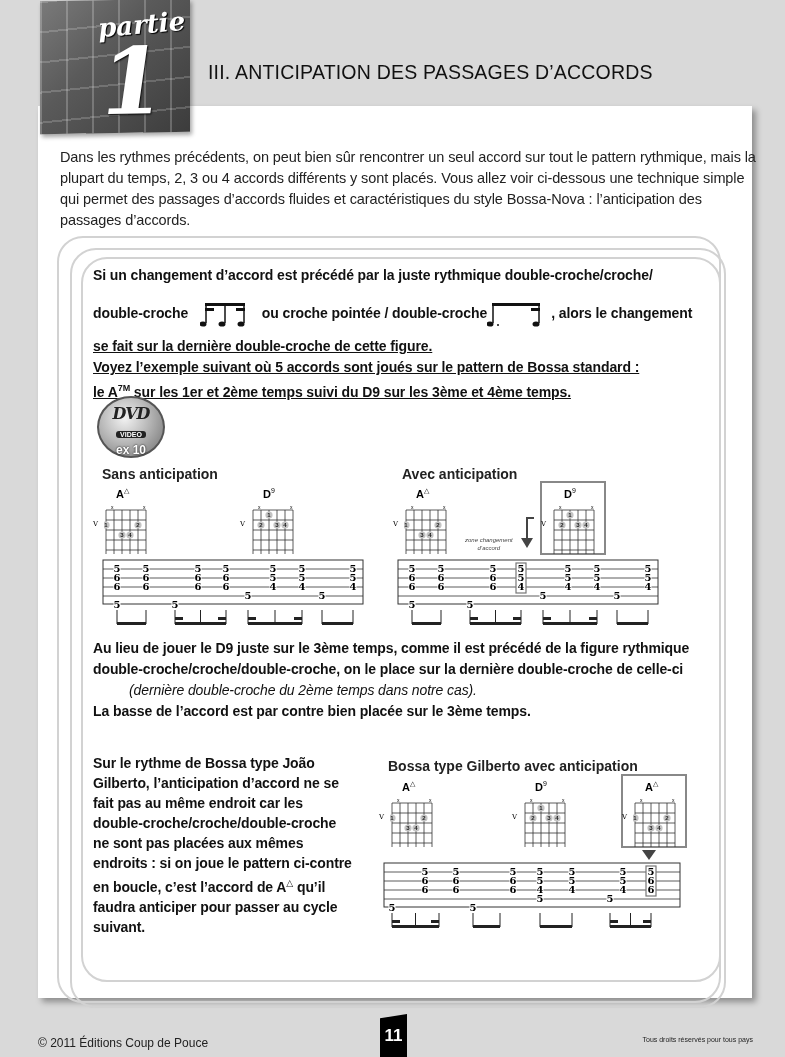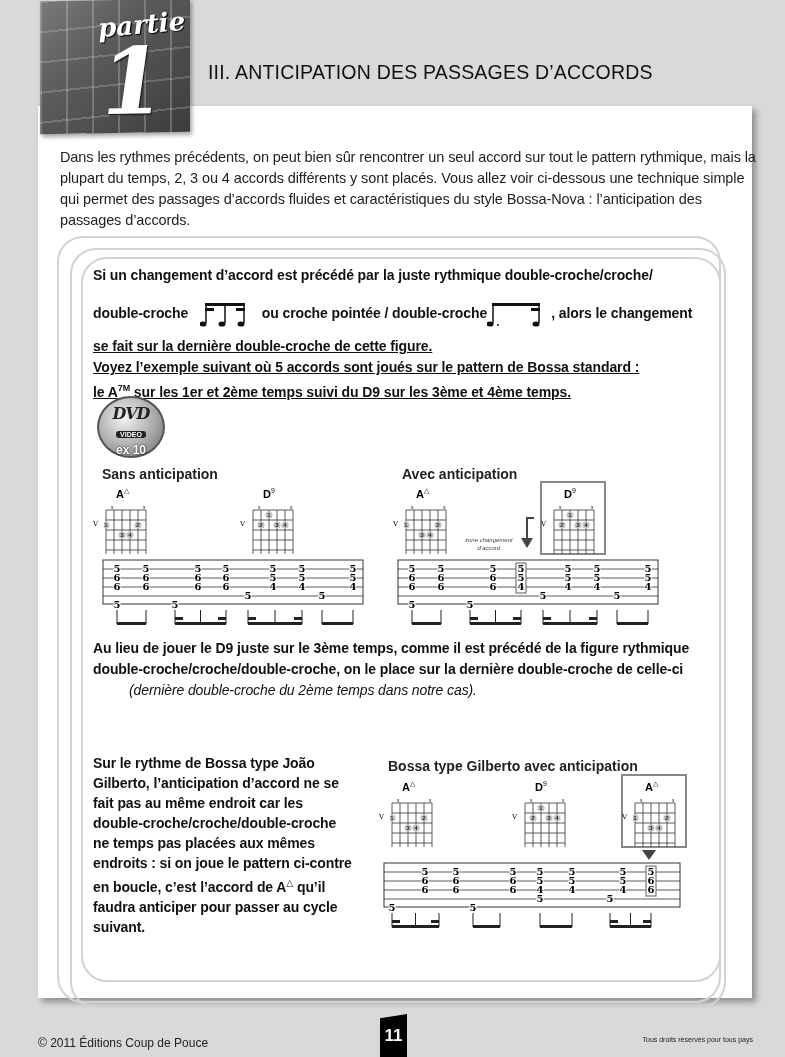--- a/index.html
+++ b/index.html
@@ -557,19 +557,20 @@
       <rect x="227" y="64" width="41" height="3" fill="#222"></rect>
       <line x1="247.5" y1="52" x2="247.5" y2="66" stroke="#222"></line>
       <rect x="227" y="59" width="8" height="3" fill="#222"></rect>
       <rect x="260" y="59" width="8" height="3" fill="#222"></rect>
     </svg></div>
 
 <div class="box-text bt4">
   <div>Au lieu de jouer le D9 juste sur le 3ème temps, comme il est précédé de la figure rythmique</div>
   <div>double-croche/croche/double-croche, on le place sur la dernière double-croche de celle-ci</div>
   <div class="ital">(dernière double-croche du 2ème temps dans notre cas).</div>
-</div>
-
-<div class="box-text bt5"><span>Sur le rythme de Bossa type João Gilberto, l’anticipation d’accord ne se fait pas au même endroit car les double-croche/croche/double-croche ne temps pas placées aux mêmes endroits : si on joue le pattern ci-contre en boucle, c’est l’accord de A</span><span class="tri-sup">△</span><span> qu’il faudra anticiper pour passer au cycle suivant.</span></div>
+  <div>La basse de l’accord est par contre bien placée sur le 3ème temps.</div>
+</div>
+
+<div class="box-text bt5"><span>Sur le rythme de Bossa type João Gilberto, l’anticipation d’accord ne se fait pas au même endroit car les double-croche/croche/double-croche ne sont pas placées aux mêmes endroits : si on joue le pattern ci-contre en boucle, c’est l’accord de A</span><span class="tri-sup">△</span><span> qu’il faudra anticiper pour passer au cycle suivant.</span></div>
 
 <div class="footer-left">© 2011 Éditions Coup de Pouce</div>
 <div class="page-num">11</div>
 <div class="footer-right">Tous droits réservés pour tous pays</div>
 
 </body></html>

